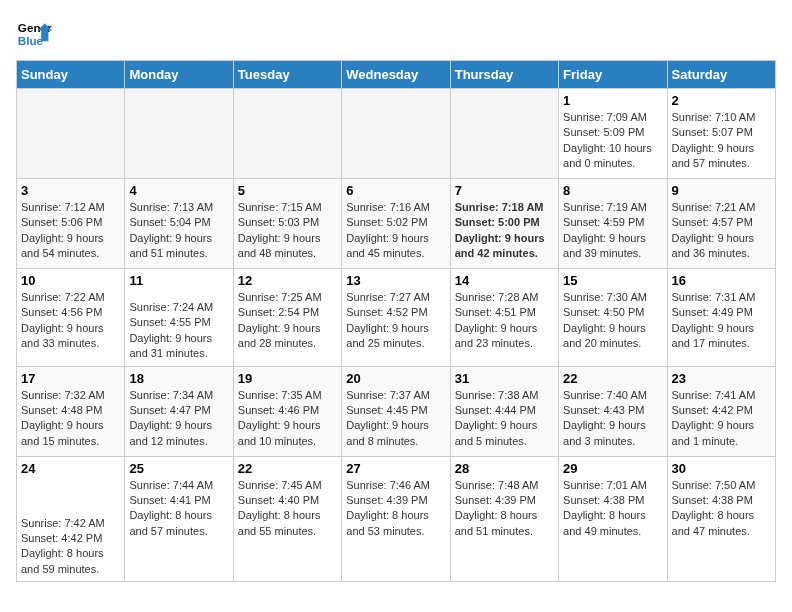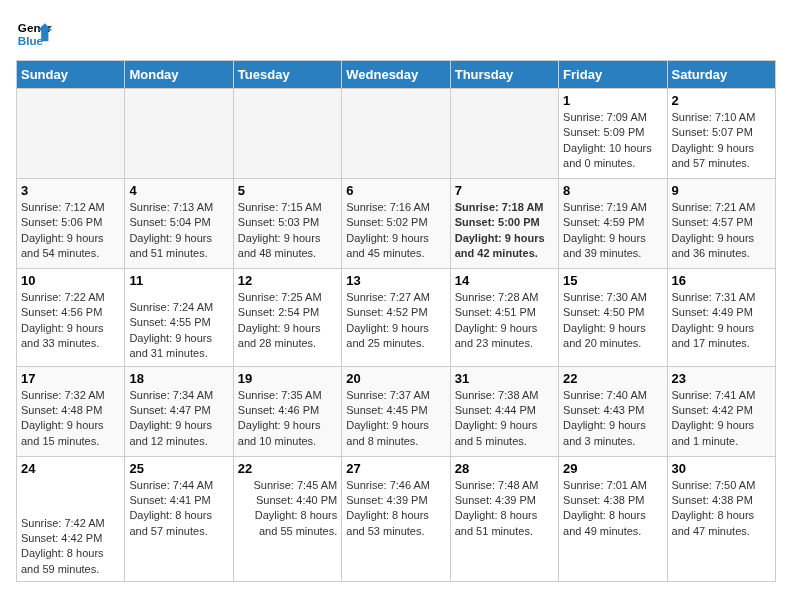--- a/index.html
+++ b/index.html
@@ -265,21 +265,21 @@
 Daylight: 8 hours and 59 minutes.</div>
         </td>
         <td>
           <span class="day-num">25</span>
           <div class="day-detail" style="white-space: pre-line;">Sunrise: 7:44 AM
 Sunset: 4:41 PM
 Daylight: 8 hours and 57 minutes.</div>
         </td>
         <td>
           <span class="day-num">22</span>
-          <div class="day-detail" style="white-space: pre-line; text-align: right;">Sunrise: 7:45 AM
+          <div class="day-detail" style="white-space: pre-line;">Sunrise: 7:45 AM
 Sunset: 4:40 PM
 Daylight: 8 hours and 55 minutes.</div>
         </td>
         <td>
           <span class="day-num">27</span>
           <div class="day-detail" style="white-space: pre-line;">Sunrise: 7:46 AM
 Sunset: 4:39 PM
 Daylight: 8 hours and 53 minutes.</div>
         </td>
         <td>

